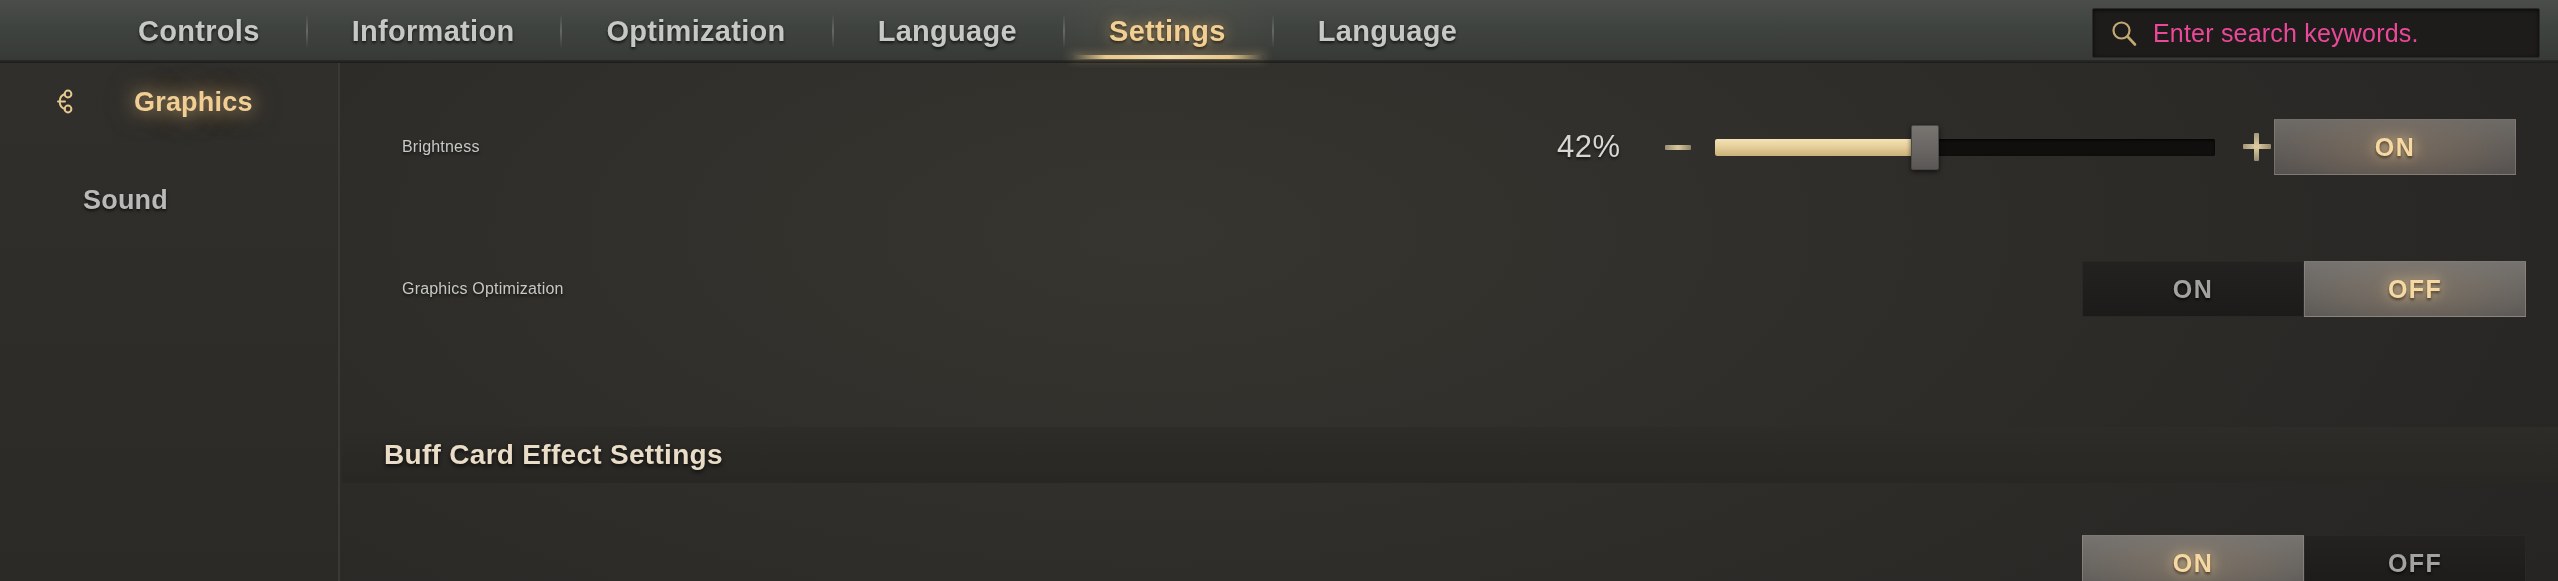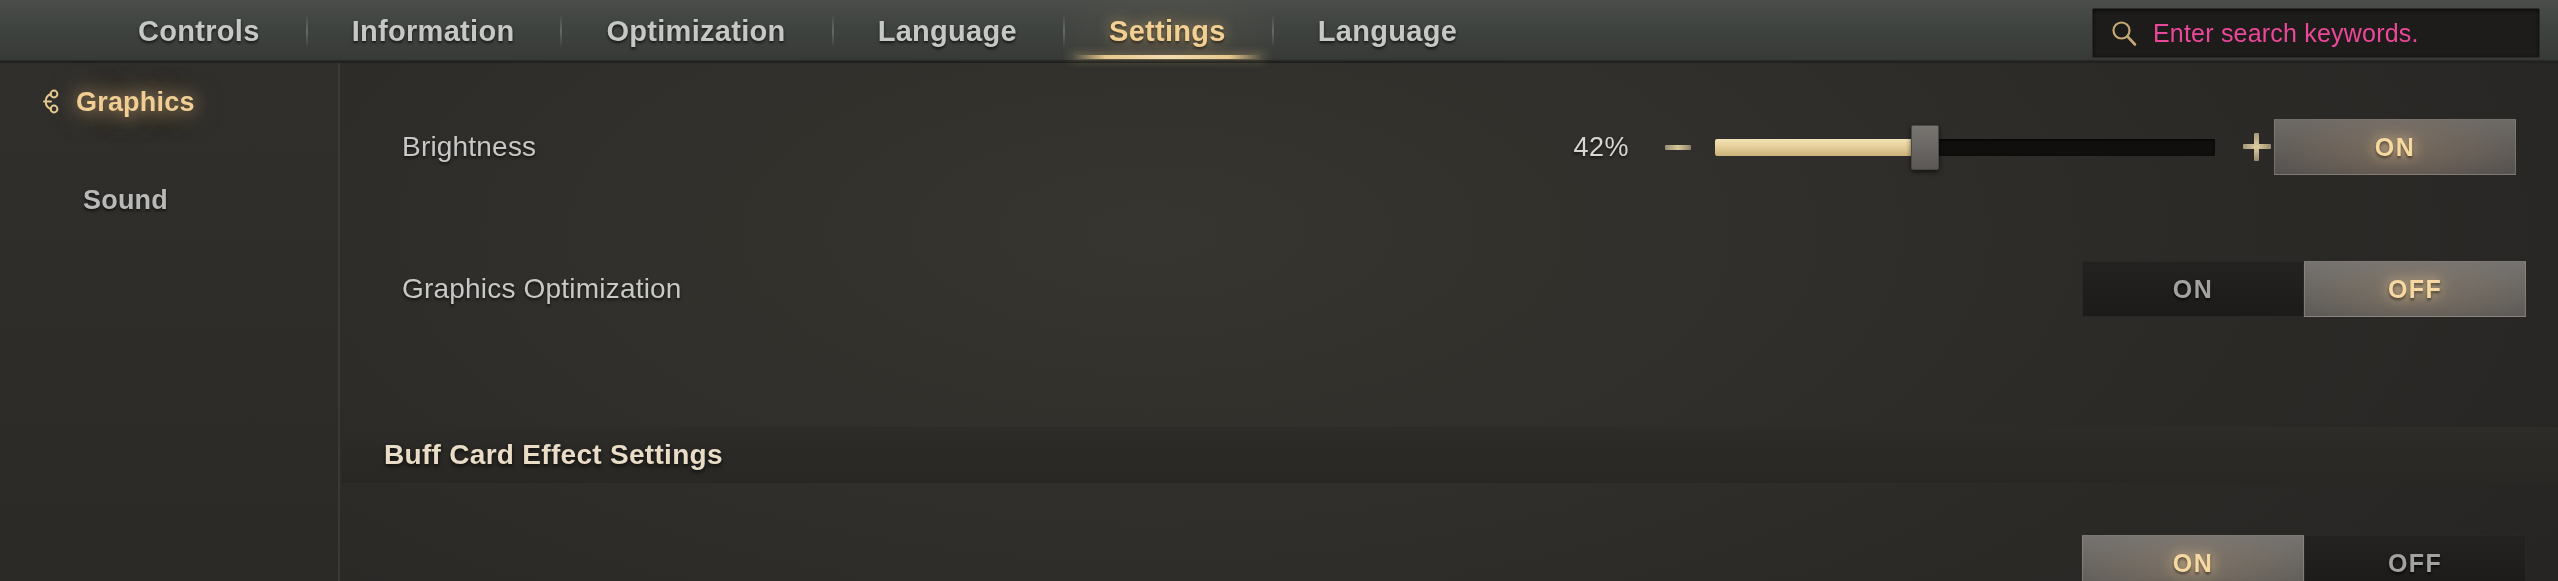--- a/index.html
+++ b/index.html
@@ -131,21 +131,21 @@
   .content { position: absolute; left: 342px; top: 63px; width: 2216px; height: 518px; }
 
   .row {
     position: absolute;
     left: 0; width: 2216px;
     display: flex; align-items: center;
   }
   .row-label {
     position: absolute;
     left: 60px;
-    font-size: 28px;
+    font-size: 16px;
     color: #c8c9c7;
     letter-spacing: 0.2px;
     text-shadow: 0 2px 3px rgba(0,0,0,0.6);
     white-space: nowrap;
   }
 
   
   .section-header {
     position: absolute;
     left: 0; width: 2216px; height: 56px;
@@ -161,26 +161,26 @@
     text-shadow: 0 2px 4px rgba(0,0,0,0.75);
     white-space: nowrap;
   }
 
   
   .slider-group {
     position: absolute;
     display: flex; align-items: center;
   }
   .slider-value {
-    font-size: 27px;
+    font-size: 31px;
     color: #d6d7d4;
     letter-spacing: 0.5px;
     text-shadow: 0 2px 3px rgba(0,0,0,0.6);
     width: 72px;
-    text-align: right;
+    text-align: left;
   }
   .slider-minus {
     width: 30px; height: 30px;
     margin-left: 34px; margin-right: 22px;
     position: relative; cursor: pointer;
   }
   .slider-minus::before {
     content:"";
     position:absolute; left:2px; top:13px;
     width:26px; height:5px;
@@ -301,21 +301,21 @@
           <circle cx="12.5" cy="12.5" r="8" fill="none" stroke="#c4a873" stroke-width="2.2"></circle>
           <line x1="18.5" y1="18.5" x2="26" y2="26.5" stroke="#c4a873" stroke-width="2.6" stroke-linecap="round"></line>
         </svg>
       </span>
       <span class="search-placeholder">Enter search keywords.</span>
     </div>
   </div>
 
   <div class="sidebar">
 
-    <div class="side-item active" style="top:10px; padding-left:38px;">
+    <div class="side-item active" style="top:10px; padding-left:52px;gap:44px;">
       <span class="side-icon">
         <svg viewBox="0 0 26 30" width="26" height="30">
           <circle cx="16" cy="7" r="3.4" fill="none" stroke="#e7c88f" stroke-width="2"></circle>
           <circle cx="16" cy="22" r="3.4" fill="none" stroke="#e7c88f" stroke-width="2"></circle>
           <path d="M13 7 C6 9, 6 20, 13 22" fill="none" stroke="#e7c88f" stroke-width="2" stroke-linecap="round"></path>
           <line x1="6" y1="14.5" x2="13" y2="14.5" stroke="#e7c88f" stroke-width="2" stroke-linecap="round"></line>
         </svg>
       </span>
       <span class="side-label">Graphics</span>
     </div>

